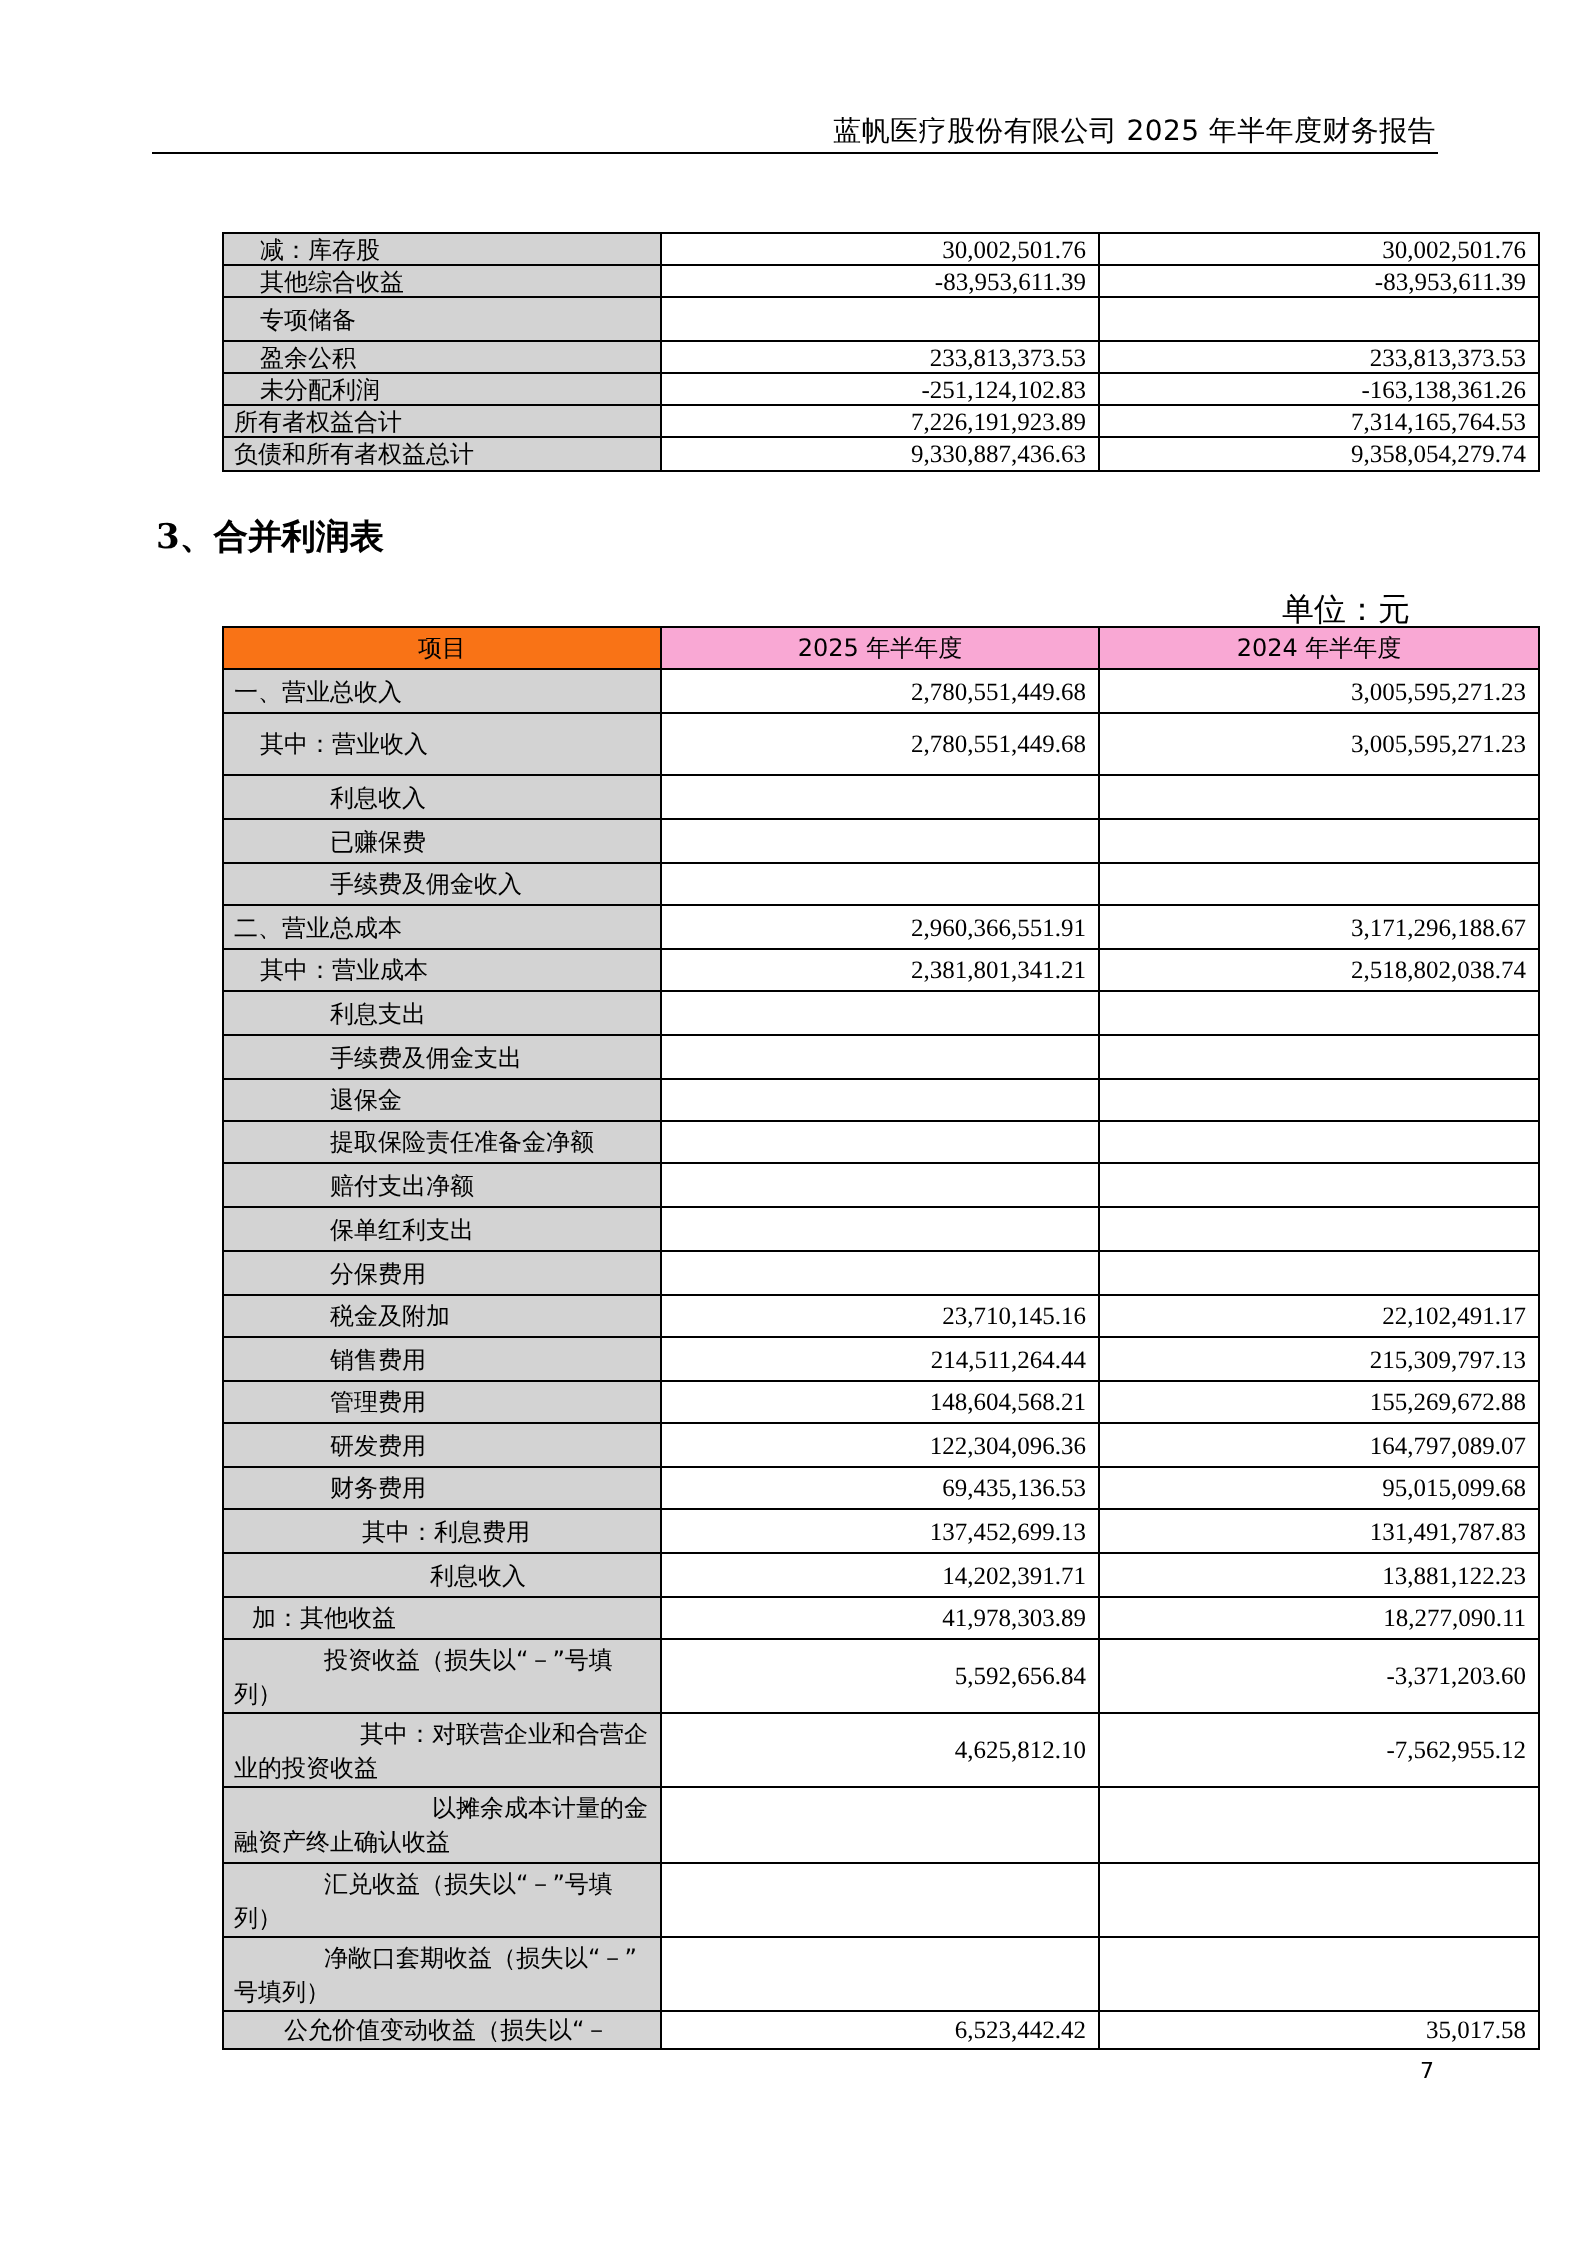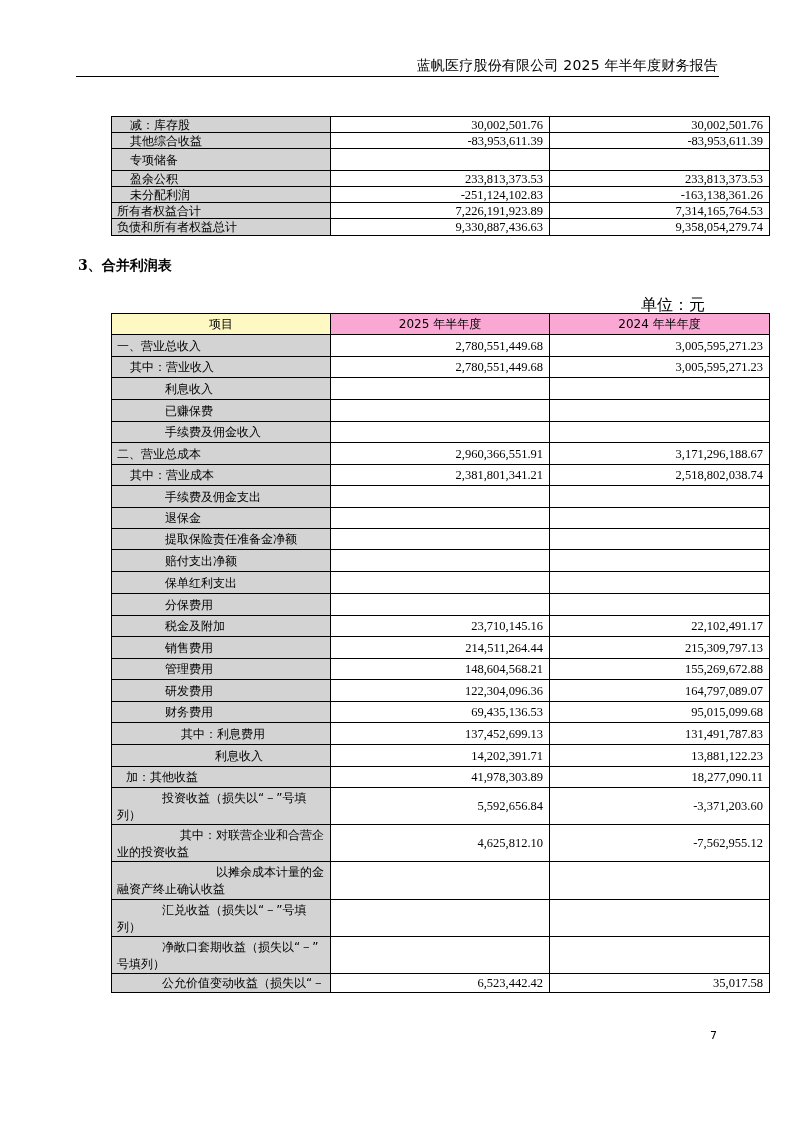--- a/index.html
+++ b/index.html
@@ -4,28 +4,28 @@
 <style>
   html, body { margin:0; padding:0; background:#ffffff; }
   body { width:793px; height:1122px; position:relative; overflow:hidden;
          font-family:"DejaVu Sans", "Liberation Sans", sans-serif; color:#000; }
   .header-title { position:absolute; right:75px; top:57px; font-size:14px; letter-spacing:0.2px; }
   .header-rule { position:absolute; left:76px; top:76px; width:643px; height:0; border-top:1px solid #000; }
   table.fin { position:absolute; left:68px; border-collapse:collapse; table-layout:fixed; width:658px;margin-left:43px; }
   table.fin td { border:1px solid #000; padding:0 5px; font-size:12px; line-height:14px; overflow:hidden; white-space:nowrap; }
   table.fin td.lbl { background:#d3d3d3; width:208px; }
   table.fin td.num { text-align:right; font-family:"Liberation Serif", "DejaVu Serif", serif; font-size:12.5px; padding-right:6px; }
-  table.fin td.hdr { background:#fef9c3; text-align:center; }
+  table.fin td.hdr { background:#f97316; text-align:center; }
   table.fin td.hdrnum { background:#f9a8d4; text-align:center; font-family:"DejaVu Sans", sans-serif; }
   td.wrap { white-space:normal !important; line-height:17px !important; vertical-align:top; padding-top:2px !important; }
   .ind1 { padding-left:18px !important; }
   .ind2 { padding-left:53px !important; }
   .ind3 { padding-left:69px !important; }
   .ind4 { padding-left:103px !important; }
-  .section-title { position:absolute; left:78px; top:257px; font-size:14px; font-weight:bold; font-family:"DejaVu Serif", "Liberation Serif", serif; }
+  .section-title { position:absolute; left:78px; top:257px; font-size:17px; font-weight:bold; font-family:"DejaVu Serif", "Liberation Serif", serif; }
   .unit { position:absolute; right:88px; top:295px; font-size:16px; }
   .page-number { position:absolute; left:710px; top:1029px; font-size:11px; }
 </style>
 </head>
 <body>
 
 <div class="header-title">蓝帆医疗股份有限公司 2025 年半年度财务报告</div>
 <div class="header-rule"></div>
 
 <table class="fin" style="top:116px;">
@@ -86,21 +86,21 @@
       <tr style="height:21px">
     <td class="hdr">项目</td>
     <td class="hdrnum">2025 年半年度</td>
     <td class="hdrnum">2024 年半年度</td>
   </tr>
   <tr style="height:22px">
     <td class="lbl">一、营业总收入</td>
     <td class="num">2,780,551,449.68</td>
     <td class="num">3,005,595,271.23</td>
   </tr>
-  <tr style="height:21px">
+  <tr style="height:31px">
     <td class="lbl ind1">其中：营业收入</td>
     <td class="num">2,780,551,449.68</td>
     <td class="num">3,005,595,271.23</td>
   </tr>
   <tr style="height:22px">
     <td class="lbl ind2">利息收入</td>
     <td class="num"></td>
     <td class="num"></td>
   </tr>
   <tr style="height:22px">
@@ -117,20 +117,25 @@
     <td class="lbl">二、营业总成本</td>
     <td class="num">2,960,366,551.91</td>
     <td class="num">3,171,296,188.67</td>
   </tr>
   <tr style="height:21px">
     <td class="lbl ind1">其中：营业成本</td>
     <td class="num">2,381,801,341.21</td>
     <td class="num">2,518,802,038.74</td>
   </tr>
   <tr style="height:22px">
+    <td class="lbl ind2">利息支出</td>
+    <td class="num"></td>
+    <td class="num"></td>
+  </tr>
+  <tr style="height:22px">
     <td class="lbl ind2">手续费及佣金支出</td>
     <td class="num"></td>
     <td class="num"></td>
   </tr>
   <tr style="height:21px">
     <td class="lbl ind2">退保金</td>
     <td class="num"></td>
     <td class="num"></td>
   </tr>
   <tr style="height:21px">
@@ -227,20 +232,20 @@
   </tr>
   <tr style="height:37px">
     <td class="lbl wrap">
       <div style="padding-left:45px">净敞口套期收益（损失以“－”</div>
       <div>号填列）</div>
     </td>
     <td class="num"></td>
     <td class="num"></td>
   </tr>
   <tr style="height:19px">
-    <td class="lbl" style="padding-left:50px">公允价值变动收益（损失以“－</td>
+    <td class="lbl" style="padding-left:30px">公允价值变动收益（损失以“－</td>
     <td class="num">6,523,442.42</td>
     <td class="num">35,017.58</td>
   </tr>
 </tbody>
   </table>
 
 <div class="page-number">7</div>
 
 </body></html>

